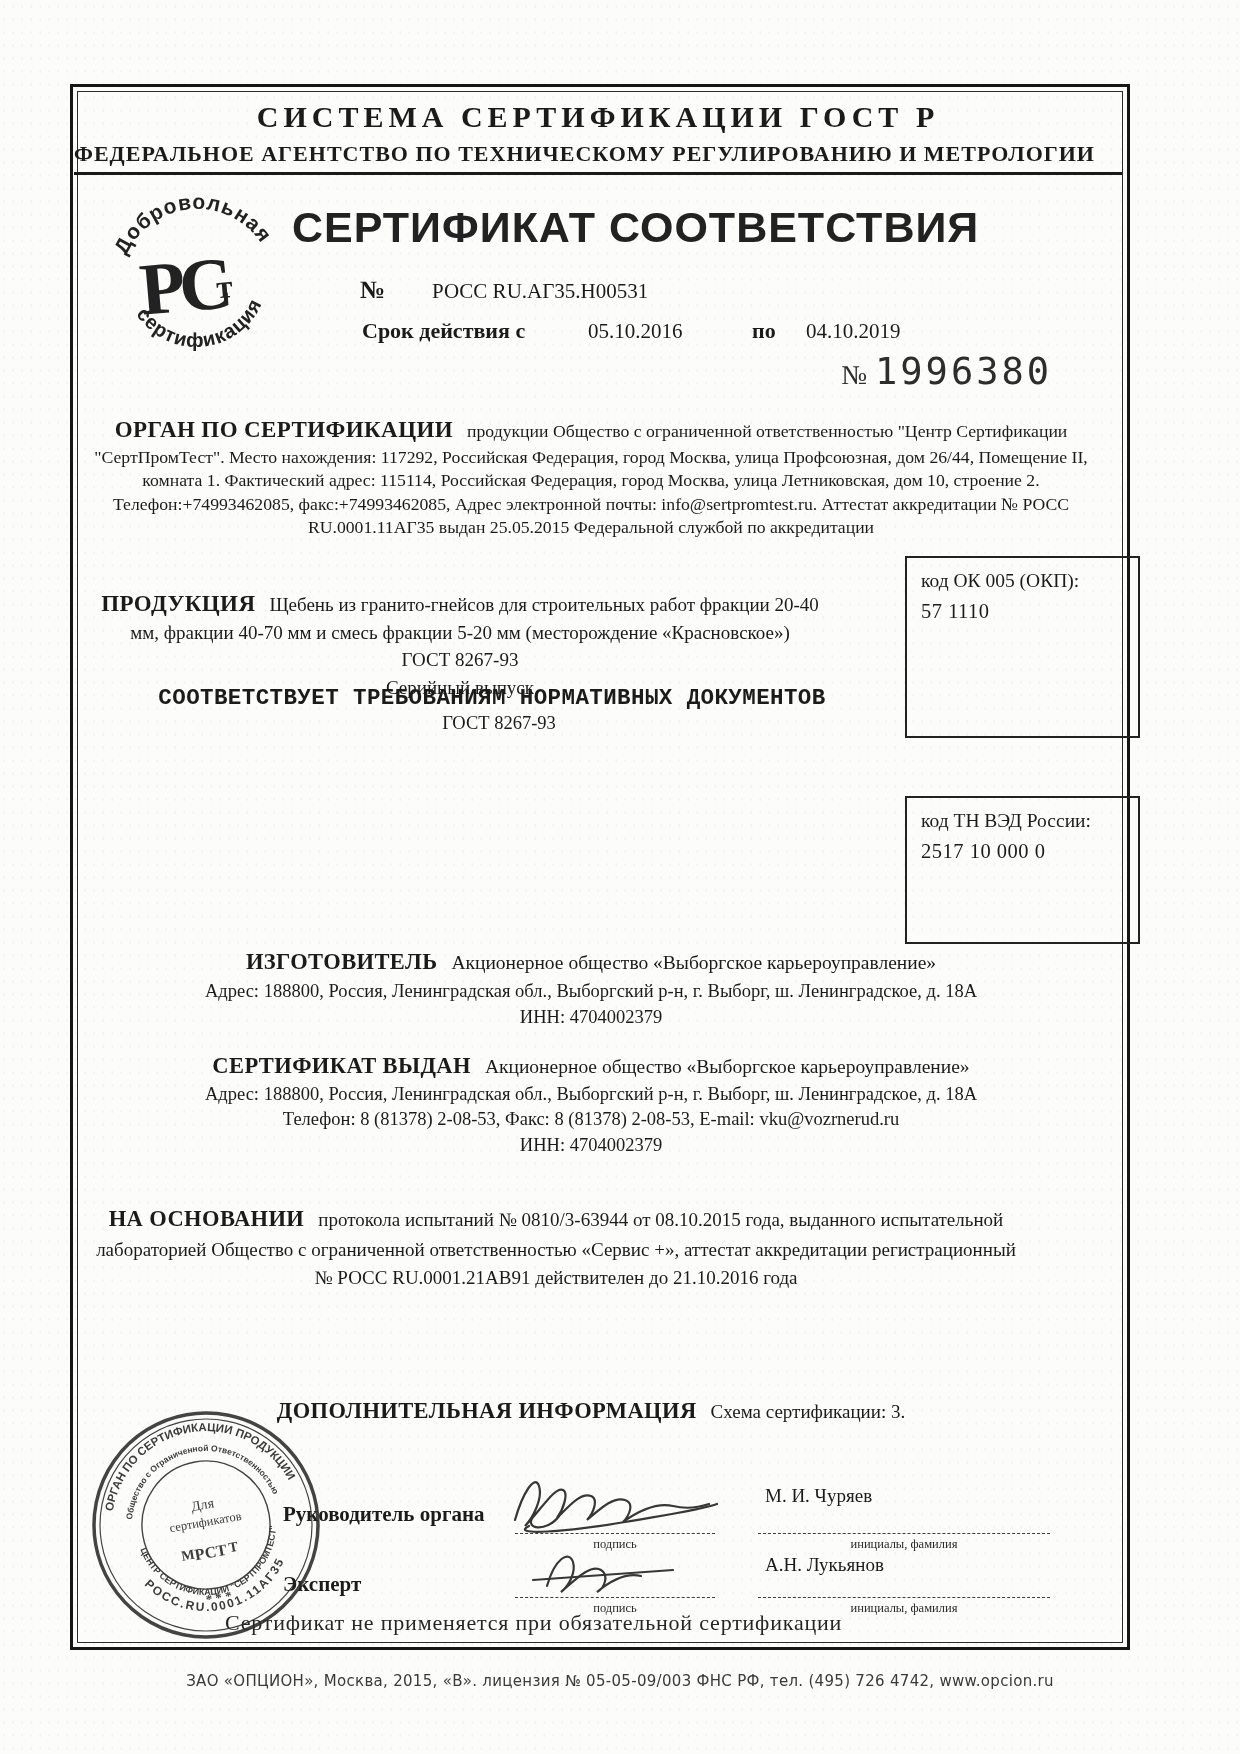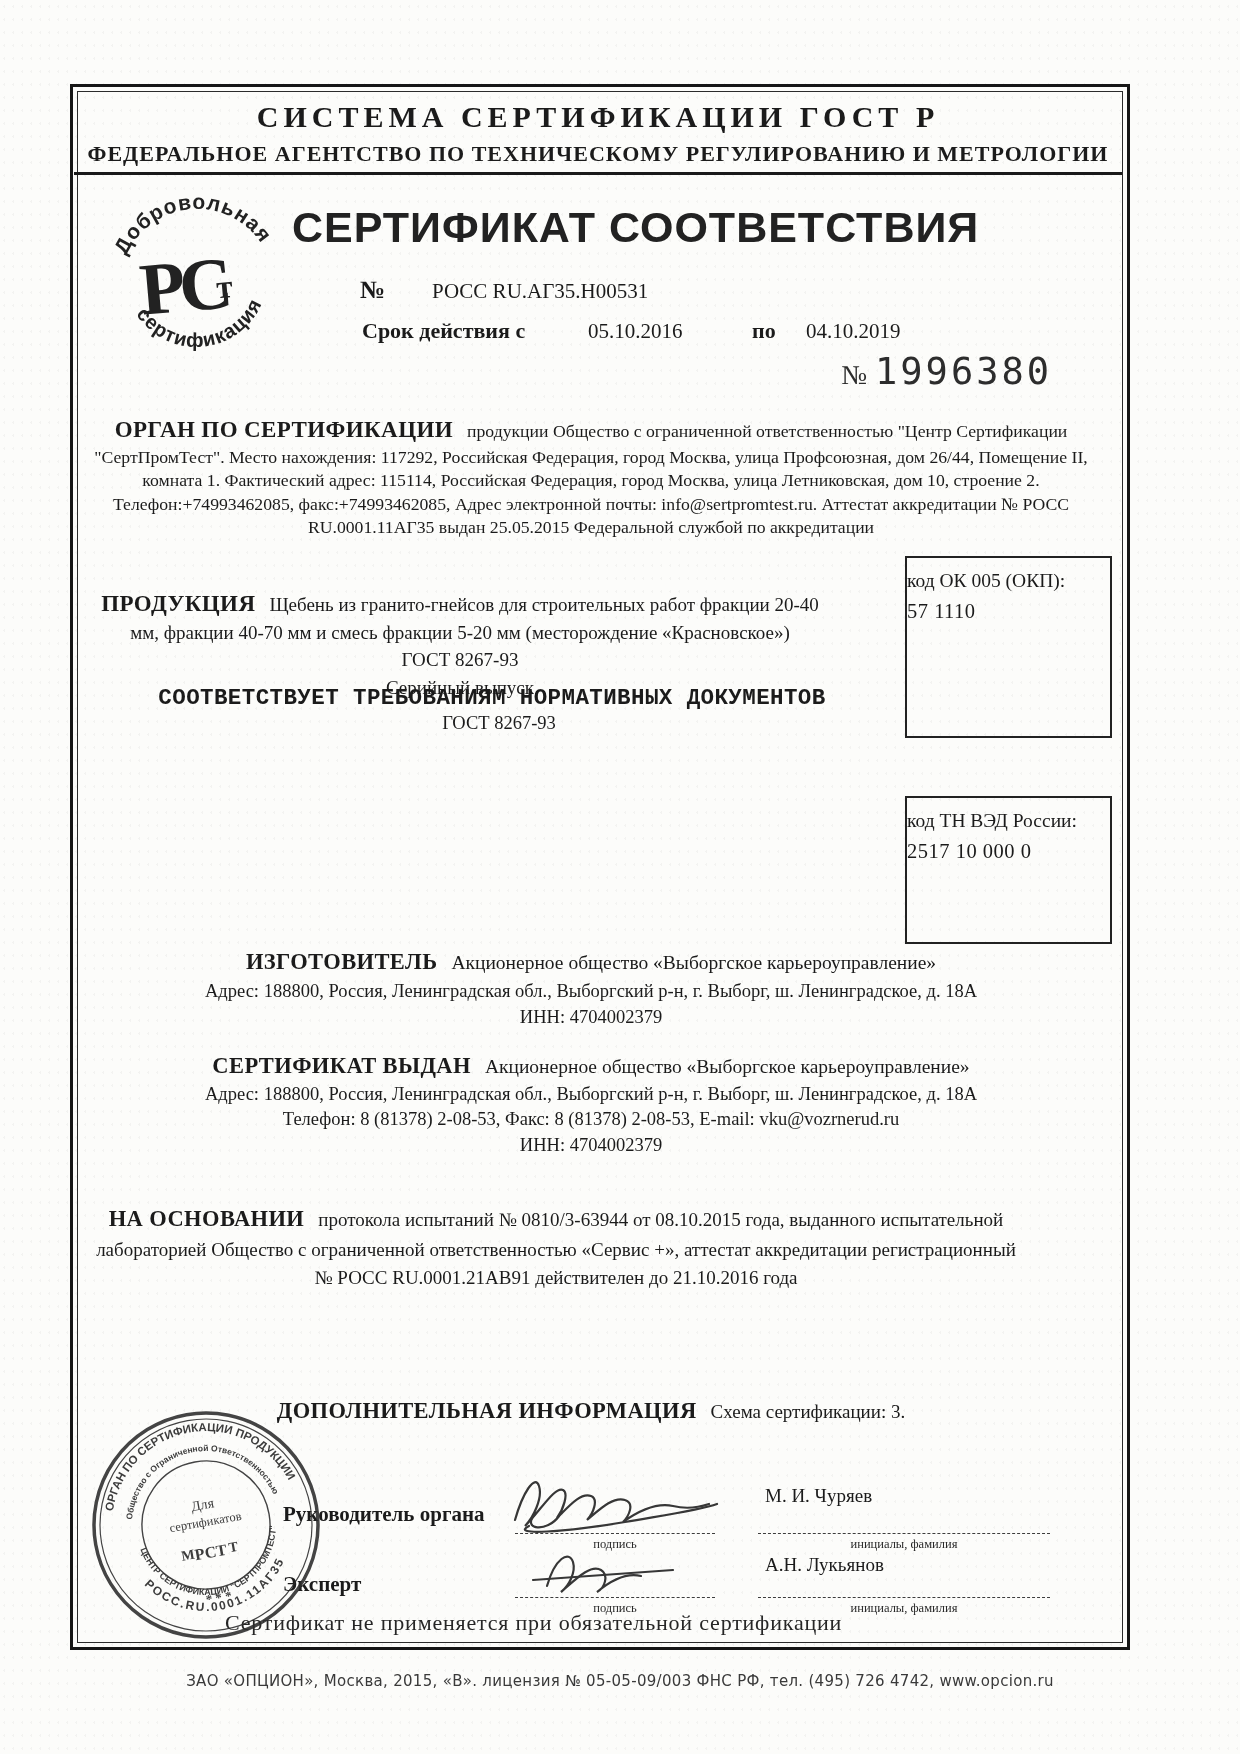--- a/index.html
+++ b/index.html
@@ -8,21 +8,21 @@
     position:relative;width:1240px;height:1754px;background:#fcfcfa;
     color:#1b1b1b;font-family:"Liberation Serif","DejaVu Serif",serif;
     overflow:hidden;
     background-image:radial-gradient(rgba(0,0,0,0.035) 1px, transparent 1px);
     background-size:9px 13px;
   }
   .frame{position:absolute;left:70px;top:84px;width:1054px;height:1560px;border:3px solid #161616;}
   .frame::after{content:"";position:absolute;inset:4px;border:1px solid #2b2b2b;pointer-events:none;}
   .hdr1{position:absolute;left:74px;top:100px;width:1048px;text-align:center;
         font-weight:bold;font-size:30px;letter-spacing:5px;white-space:nowrap;}
-  .hdr2{position:absolute;left:74px;top:141px;width:1048px;text-align:center;
+  .hdr2{position:absolute;left:74px;top:141px;width:1048px;text-align:left;
         font-weight:bold;font-size:22px;letter-spacing:1px;white-space:nowrap;}
   .hdr-divider{position:absolute;left:74px;top:172px;width:1048px;height:3px;background:#1a1a1a;}
   .doc-title{position:absolute;left:292px;top:203px;width:740px;
         font-family:"Liberation Sans","DejaVu Sans",sans-serif;font-weight:bold;
         font-size:43px;letter-spacing:1px;color:#222;white-space:nowrap;}
   .logo-svg{position:absolute;left:103px;top:190px;transform:rotate(-5deg);}
   .no-row{position:absolute;left:0;top:276px;width:1240px;height:30px;}
   .no-sym{position:absolute;left:360px;top:0;font-size:25px;font-weight:bold;}
   .no-val{position:absolute;left:432px;top:3px;font-size:21px;}
   .validity{position:absolute;left:0;top:318px;width:1240px;height:32px;}
@@ -33,21 +33,21 @@
   .blank-no{position:absolute;right:188px;top:350px;white-space:nowrap;color:#2d2d2d;}
   .blank-no .sym{font-size:27px;margin-right:8px;}
   .blank-no .digits{font-family:"DejaVu Sans Mono",monospace;font-size:37px;letter-spacing:3px;}
   .sec{position:absolute;line-height:1.33;text-align:center;}
   .sech{font-weight:bold;font-size:23px;letter-spacing:0.4px;margin-right:14px;}
   .sectext{font-size:17.7px;}
   .sec-organ{left:94px;top:399px;width:994px;}
   .sec-product{left:94px;top:588px;width:732px;line-height:1.38;}
   .sec-product .sectext{font-size:19px;}
   .p-line{font-size:19px;line-height:1.45;}
-  .side-box{position:absolute;border:2px solid #222;padding:12px 0;background:transparent;}
+  .side-box{position:absolute;border:2px solid #222;padding:12px 14px;background:transparent;}
   .okp-box{left:905px;top:556px;width:203px;height:154px;}
   .tnved-box{left:905px;top:796px;width:203px;height:120px;}
   .side-label{font-size:19.5px;}
   .side-value{font-size:20.5px;margin-top:8px;letter-spacing:0.5px;}
   .sec-conform{left:94px;top:684px;width:810px;line-height:1.25;}
   .sec-conform .sech{font-size:22.5px;display:block;font-family:Liberation Mono, monospace;}
   .sec-maker{left:94px;top:946px;width:994px;line-height:1.42;}
   .sec-maker .sech,.sec-issued .sech,.sec-basis .sech,.sec-add .sech{font-size:22.5px;}
   .name-text{font-size:19.5px;}
   .addr-line{font-size:18.5px;}

